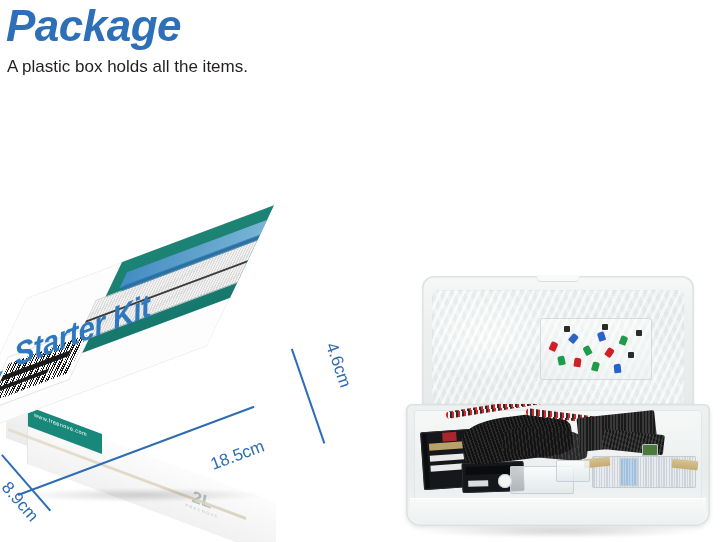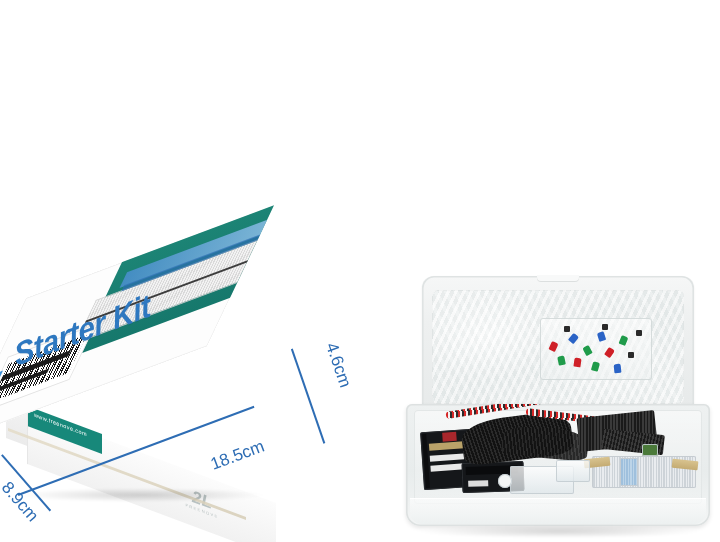--- a/index.html
+++ b/index.html
@@ -258,20 +258,22 @@
     position:absolute;left:10px;top:250px;width:286px;height:12px;
     background:radial-gradient(ellipse at 50% 45%, rgba(0,0,0,.16), rgba(0,0,0,0) 70%);
     filter:blur(1px);
   }
 </style>
 </head>
 <body>
 
 <div class="page">
 
+  <div class="title">Package</div>
+  <div class="subtitle">A plastic box holds all the items.</div>
 
   <div class="fig-carton">
     <div class="carton-wrap">
 
       <div class="c-side"></div>
       <div class="c-front">
         <div class="c-front-teal">
           <span class="c-front-url">www.freenove.com</span>
         </div>
         <div class="c-front-logo">

